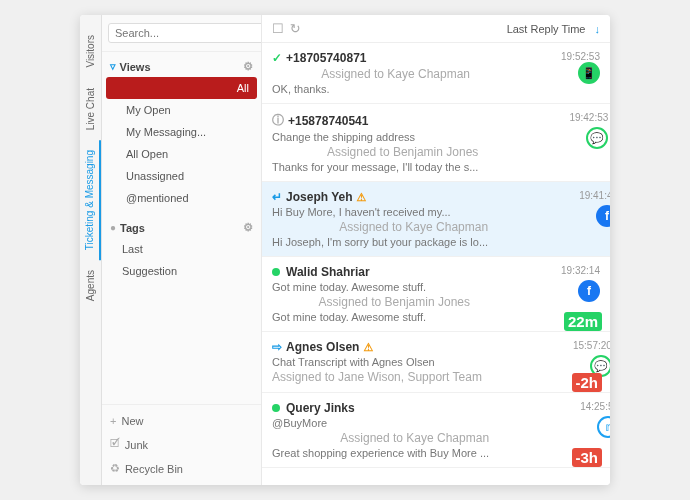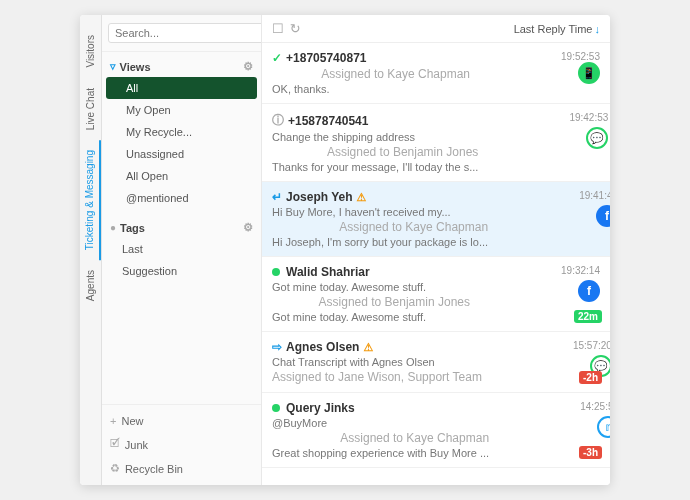--- a/index.html
+++ b/index.html
@@ -111,23 +111,24 @@
     .sidebar-item {
       padding: 5px 8px 5px 20px;
       font-size: 11px;
       color: #555;
       cursor: pointer;
       border-radius: 2px;
       margin: 0 4px;
     }
 
     .sidebar-item.active {
-      background: #14532d;
+      background: #b91c1c;
       color: #fff;
       border-radius: 3px;
+      text-align: right;
     }
 
     .tags-section {
       padding: 4px 0;
     }
 
     .tag-item {
       padding: 5px 8px 5px 20px;
       font-size: 11px;
       color: #555;
@@ -183,21 +184,21 @@
       font-size: 13px;
       cursor: pointer;
     }
 
     .sort-label {
       margin-left: auto;
       font-size: 11px;
       color: #555;
       display: flex;
       align-items: flex-start;
-      gap: 2px;
+      gap: 9px;
     }
 
     .sort-arrow {
       color: #1a9be6;
       font-size: 11px;
     }
 
     
     .conversation-list {
       flex: 1;
@@ -299,26 +300,26 @@
       display: flex;
       align-items: center;
       justify-content: center;
       font-size: 11px;
       color: #1da1f2;
     }
 
     .timer-badge {
       border-radius: 3px;
       padding: 1px 4px;
-      font-size: 10px;
+      font-size: 15px;
       font-weight: 600;
       color: #fff;
       position: absolute;
       right: 8px;
-      bottom: 8px;
+      bottom: 0;
     }
 
     .timer-green { background: #25d366; }
     .timer-red { background: #e74c3c; }
 
     .status-dot {
       width: 8px;
       height: 8px;
       border-radius: 50%;
       display: inline-block;
@@ -375,23 +376,23 @@
     </div>
 
     <div class="sidebar-section">
       <div class="section-header">
         <span class="filter-icon">▿</span>
         <span>Views</span>
         <span class="gear-icon">⚙</span>
       </div>
       <div class="sidebar-item active">All</div>
       <div class="sidebar-item">My Open</div>
-      <div class="sidebar-item">My Recycle...</div>
+      <div class="sidebar-item">My Messaging...</div>
+      <div class="sidebar-item">All Open</div>
       <div class="sidebar-item">Unassigned</div>
-      <div class="sidebar-item">All Open</div>
       <div class="sidebar-item">@mentioned</div>
     </div>
 
     <div class="tags-section">
       <div class="section-header">
         <span style="color:#aaa;margin-right:4px;font-size:10px;">●</span>
         <span>Tags</span>
         <span class="gear-icon">⚙</span>
       </div>
       <div class="tag-item">Last</div>

